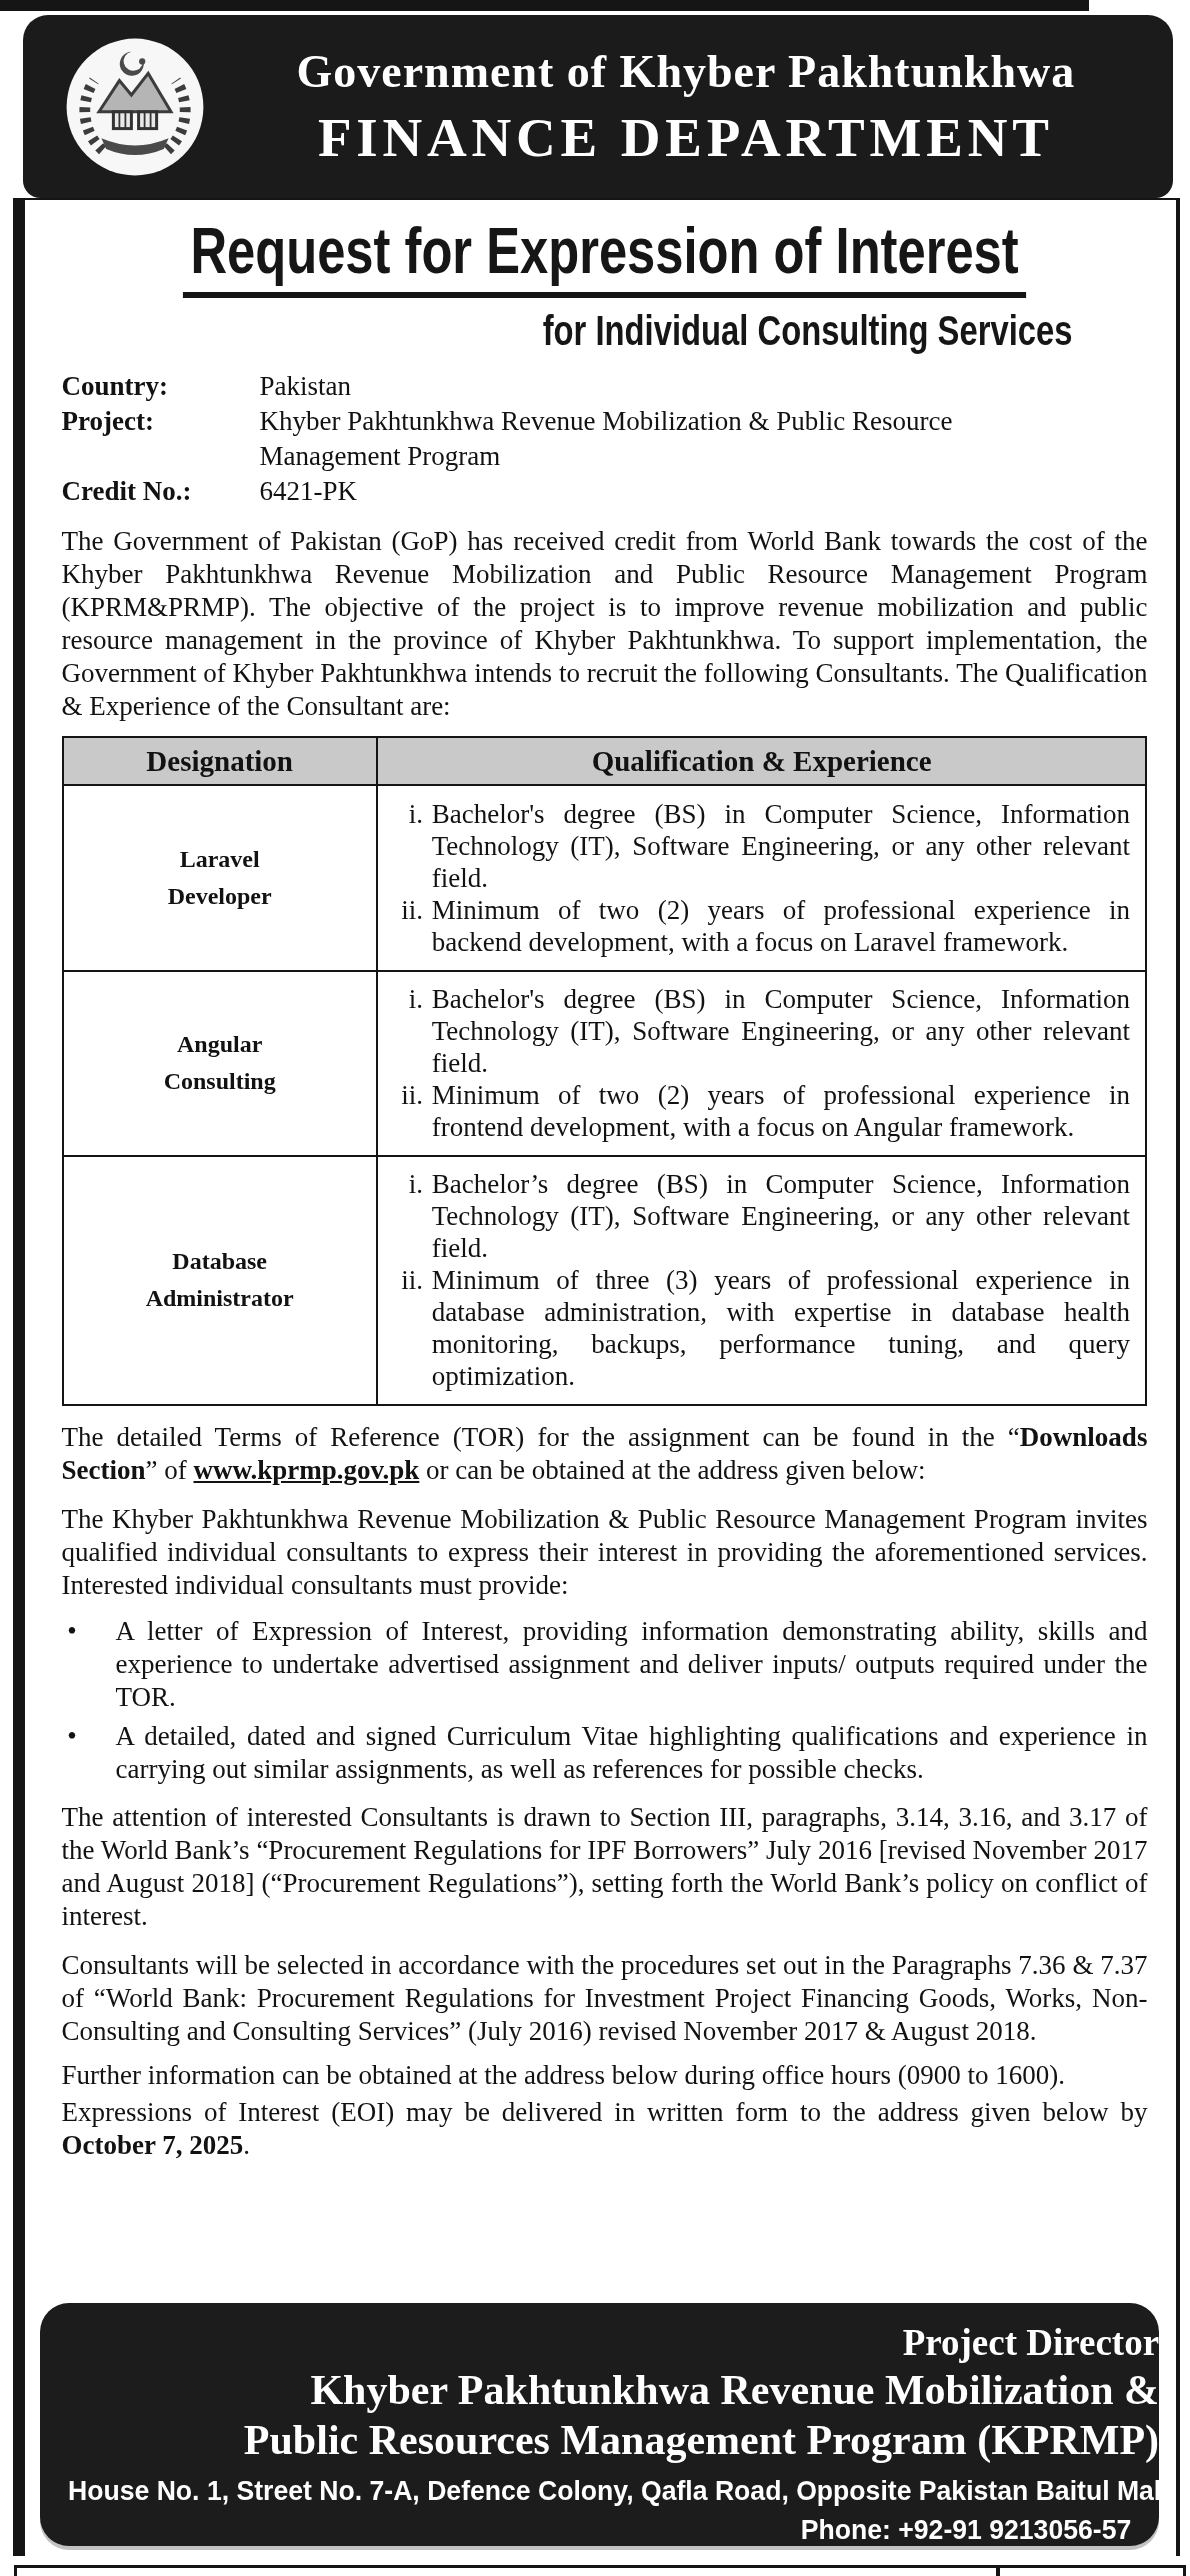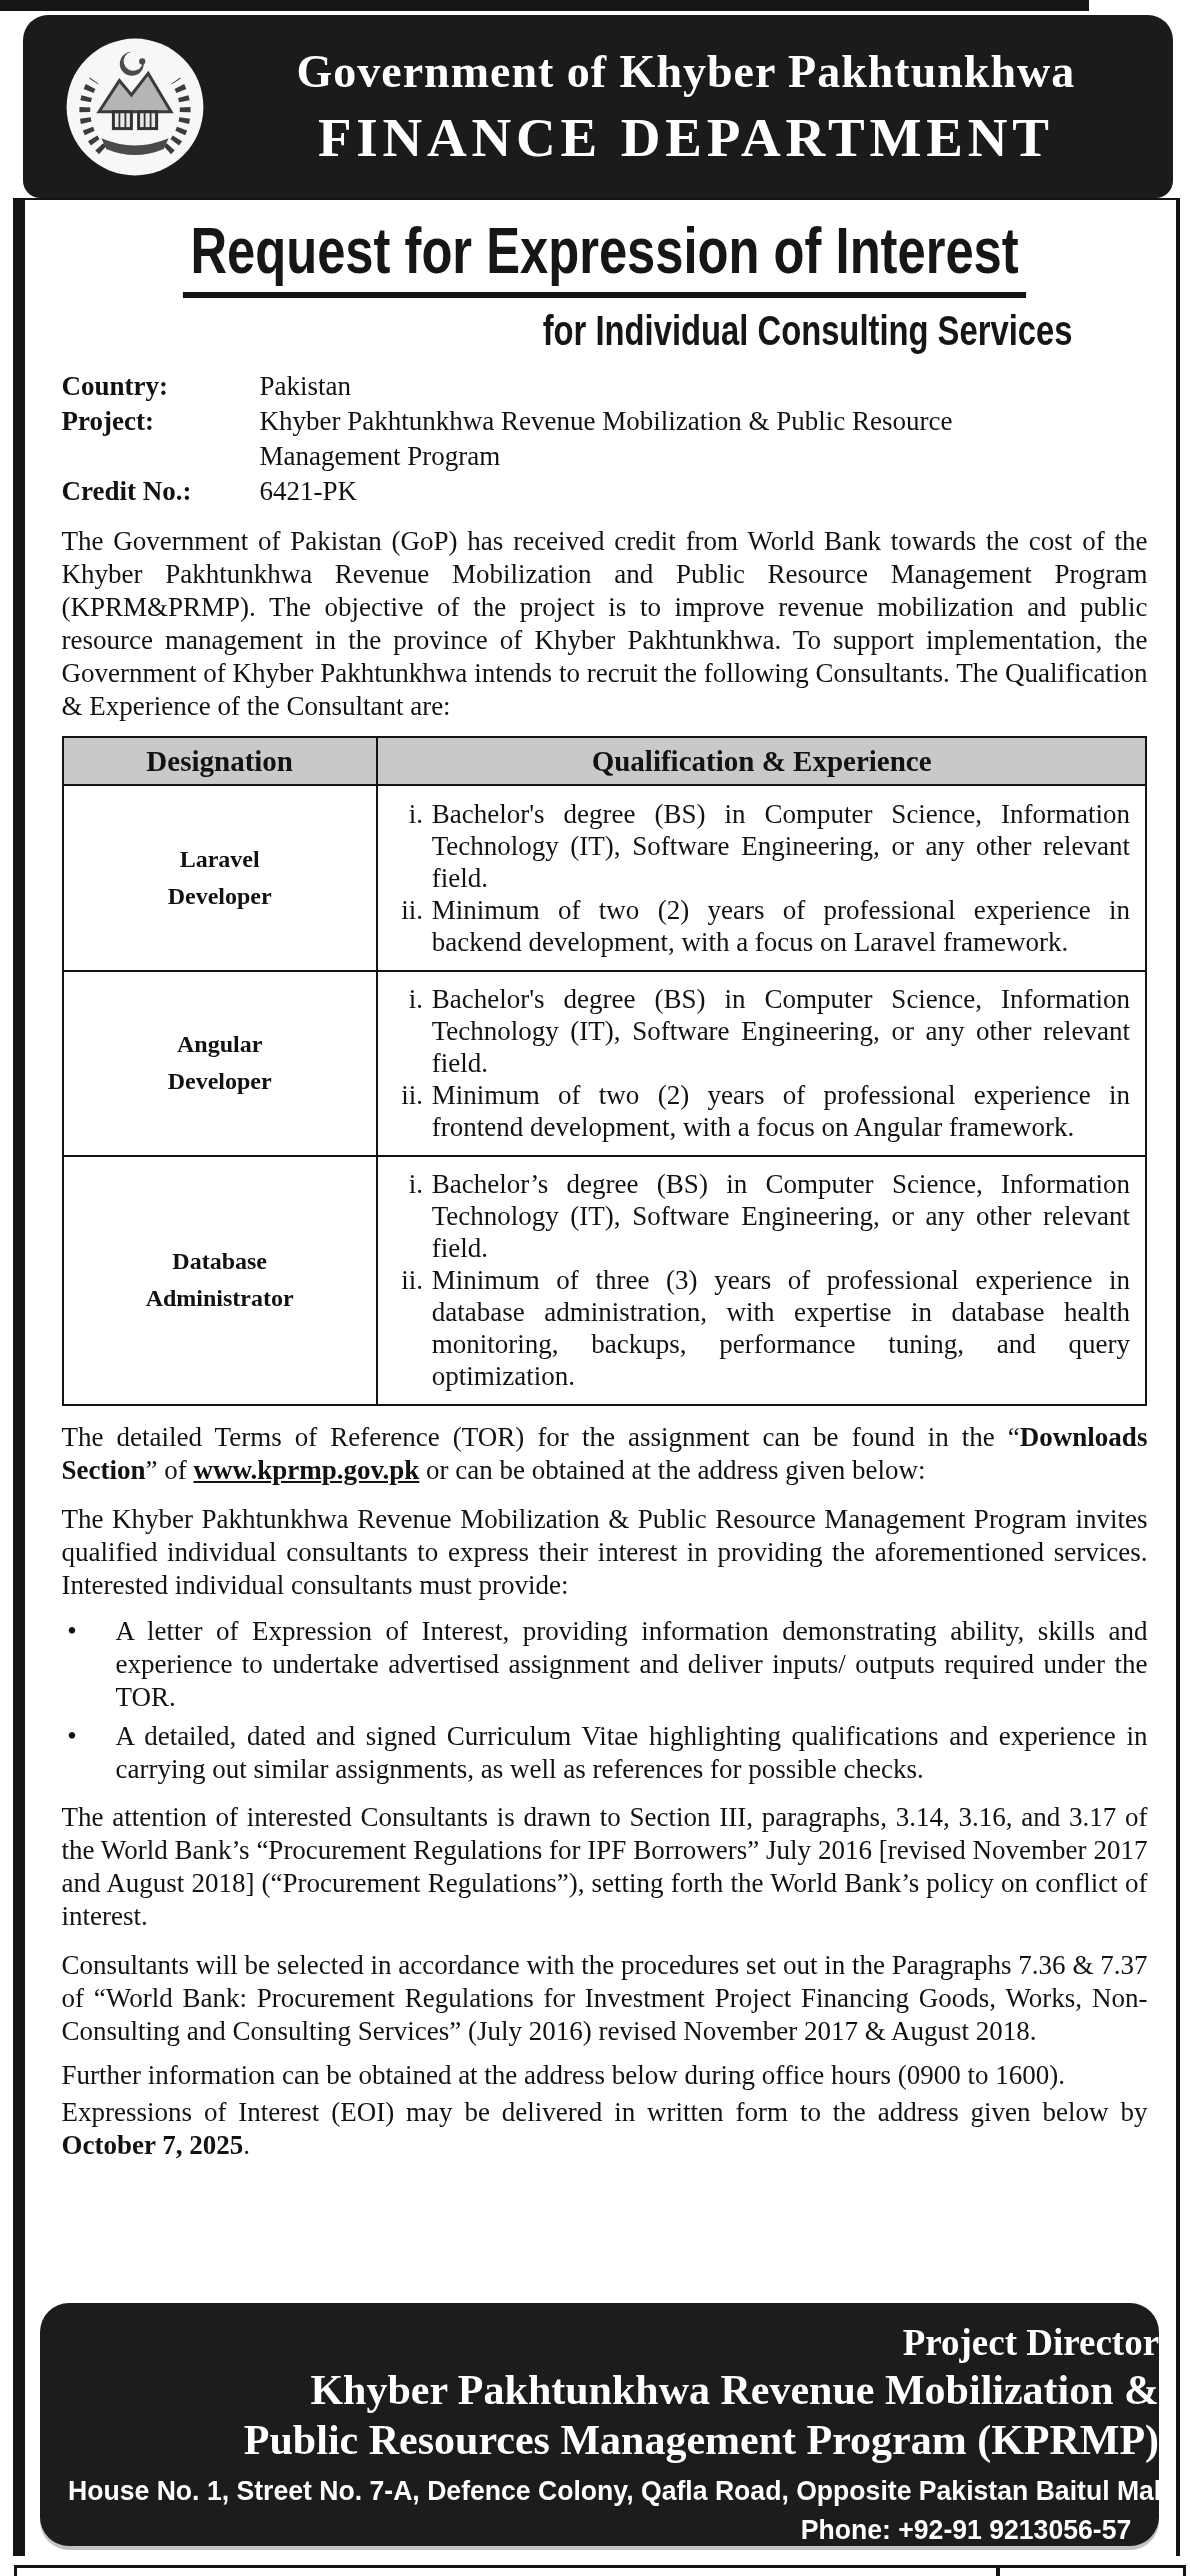--- a/index.html
+++ b/index.html
@@ -163,21 +163,21 @@
             <div class="qtext">Bachelor's degree (BS) in Computer Science, Information Technology (IT), Software Engineering, or any other relevant field.</div>
           </div>
           <div class="qitem">
             <span class="qnum">ii.</span>
             <div class="qtext">Minimum of two (2) years of professional experience in backend development, with a focus on Laravel framework.</div>
           </div>
         </td>
       </tr>
       <tr>
         <td class="des-cell">
-          <div class="des">Angular Developer</div>
+          <div class="des">Angular Consulting</div>
         </td>
         <td class="q-cell">
           <div class="qitem">
             <span class="qnum">i.</span>
             <div class="qtext">Bachelor's degree (BS) in Computer Science, Information Technology (IT), Software Engineering, or any other relevant field.</div>
           </div>
           <div class="qitem">
             <span class="qnum">ii.</span>
             <div class="qtext">Minimum of two (2) years of professional experience in frontend development, with a focus on Angular framework.</div>
           </div>

